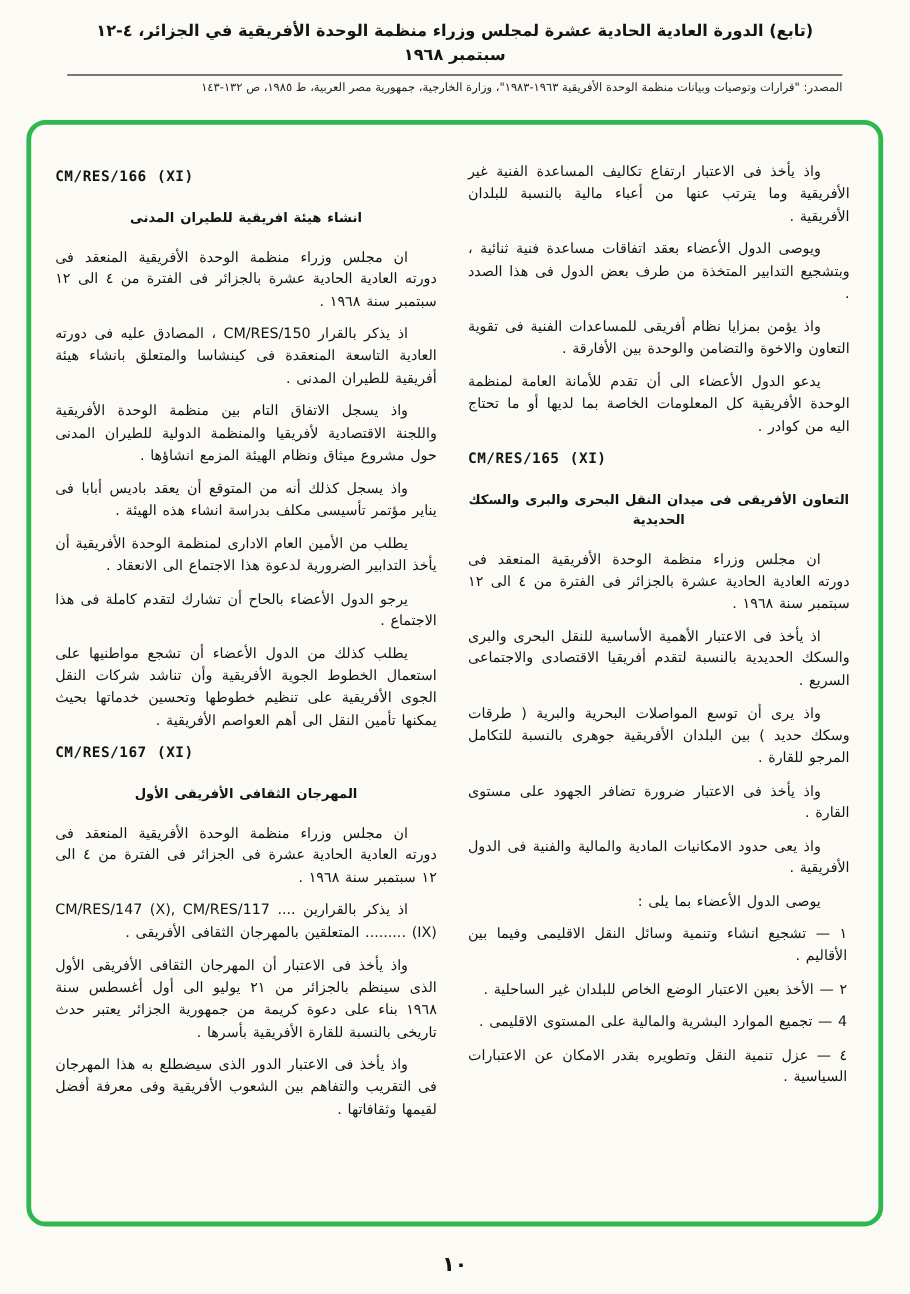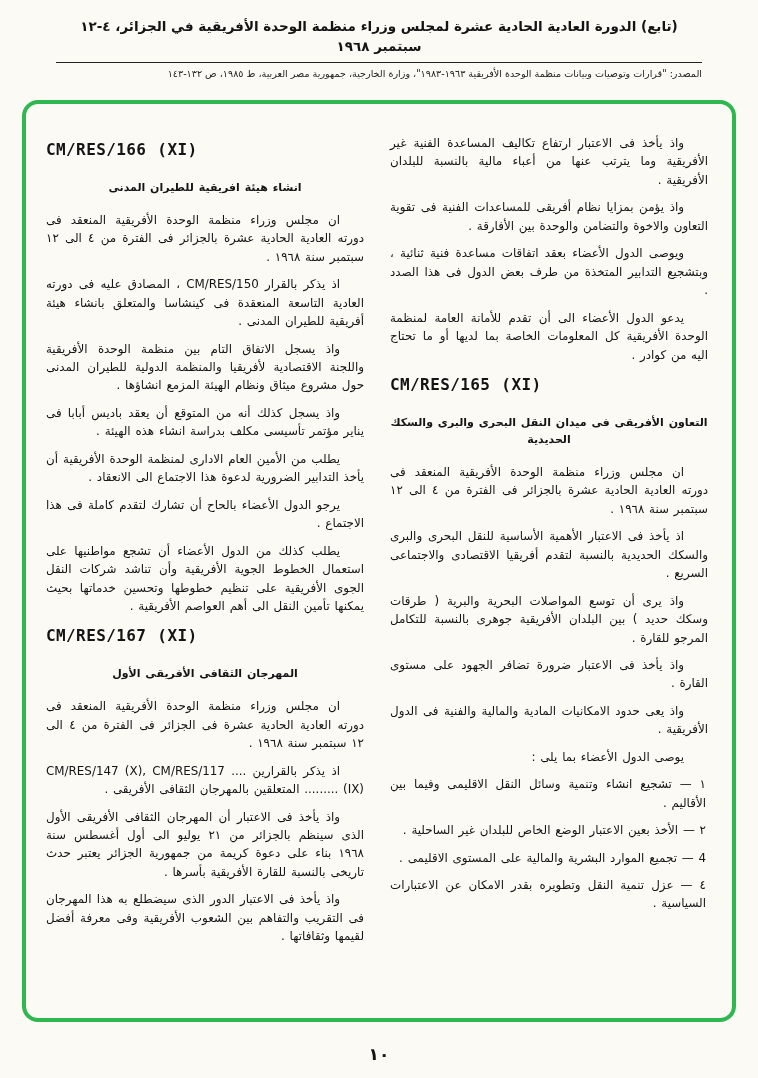--- a/index.html
+++ b/index.html
@@ -56,21 +56,21 @@
     line-height:1.55;
     margin-bottom:9px;
     text-indent:24px;
     word-spacing:1px;
   }
   .block.code {
     direction:ltr;
     text-align:left;
     font-family:"DejaVu Sans Mono", monospace;
     font-weight:bold;
-    font-size:16px;
+    font-size:12px;
     letter-spacing:0.4px;
     text-indent:0;
     margin:4px 0 16px 0;
   }
   .block.title {
     text-align:center;
     font-weight:bold;
     font-size:11px;
     line-height:1.55;
     text-indent:0;
@@ -96,22 +96,22 @@
 <div class="header">
   <div class="header-line1">(تابع) الدورة العادية الحادية عشرة لمجلس وزراء منظمة الوحدة الأفريقية في الجزائر، ٤-١٢ سبتمبر ١٩٦٨</div>
   <div class="header-rule"></div>
   <div class="header-line2">المصدر: "قرارات وتوصيات وبيانات منظمة الوحدة الأفريقية ١٩٦٣-١٩٨٣"، وزارة الخارجية، جمهورية مصر العربية، ط ١٩٨٥، ص ١٣٢-١٤٣</div>
 </div>
 
 <div class="content-box" style="border-color: rgb(47, 183, 80);">
   <div class="columns">
     <div class="column" id="col-right">
         <div class="block para">واذ يأخذ فى الاعتبار ارتفاع تكاليف المساعدة الفنية غير الأفريقية وما يترتب عنها من أعباء مالية بالنسبة للبلدان الأفريقية .</div>
+        <div class="block para">ويوصى الدول الأعضاء بعقد اتفاقات مساعدة فنية ثنائية ، وبتشجيع التدابير المتخذة من طرف بعض الدول فى هذا الصدد .</div>
         <div class="block para">واذ يؤمن بمزايا نظام أفريقى للمساعدات الفنية فى تقوية التعاون والاخوة والتضامن والوحدة بين الأفارقة .</div>
-        <div class="block para">ويوصى الدول الأعضاء بعقد اتفاقات مساعدة فنية ثنائية ، وبتشجيع التدابير المتخذة من طرف بعض الدول فى هذا الصدد .</div>
         <div class="block para">يدعو الدول الأعضاء الى أن تقدم للأمانة العامة لمنظمة الوحدة الأفريقية كل المعلومات الخاصة بما لديها أو ما تحتاج اليه من كوادر .</div>
         <div class="block code">CM/RES/165  (XI)</div>
         <div class="block title">التعاون الأفريقى فى ميدان النقل البحرى والبرى والسكك الحديدية</div>
         <div class="block para">ان مجلس وزراء منظمة الوحدة الأفريقية المنعقد فى دورته العادية الحادية عشرة بالجزائر فى الفترة من ٤ الى ١٢ سبتمبر سنة ١٩٦٨ .</div>
         <div class="block para">اذ يأخذ فى الاعتبار الأهمية الأساسية للنقل البحرى والبرى والسكك الحديدية بالنسبة لتقدم أفريقيا الاقتصادى والاجتماعى السريع .</div>
         <div class="block para">واذ يرى أن توسع المواصلات البحرية والبرية ( طرقات وسكك حديد ) بين البلدان الأفريقية جوهرى بالنسبة للتكامل المرجو للقارة .</div>
         <div class="block para">واذ يأخذ فى الاعتبار ضرورة تضافر الجهود على مستوى القارة .</div>
         <div class="block para">واذ يعى حدود الامكانيات المادية والمالية والفنية فى الدول الأفريقية .</div>
         <div class="block para">يوصى الدول الأعضاء بما يلى :</div>
         <div class="block item">١ — تشجيع انشاء وتنمية وسائل النقل الاقليمى وفيما بين الأقاليم .</div>

